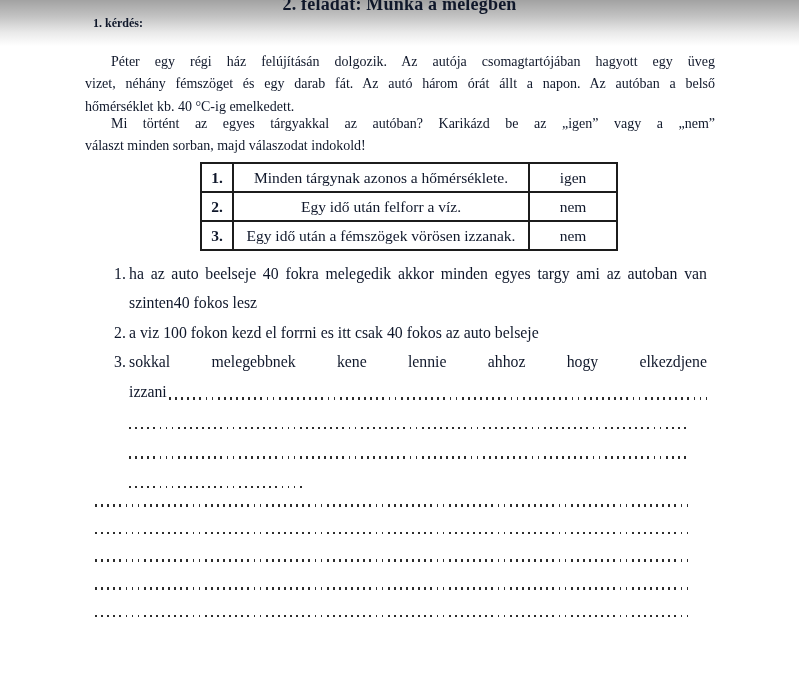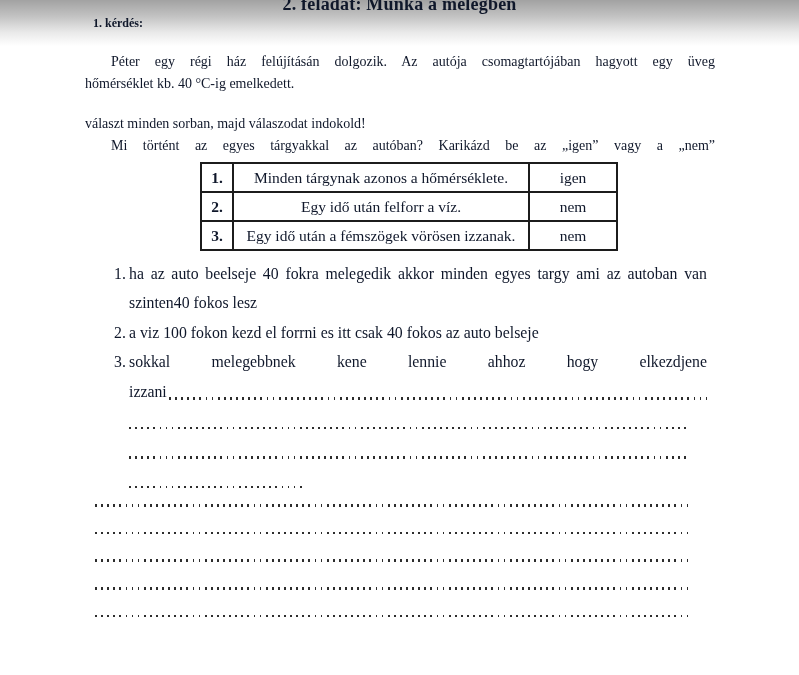--- a/index.html
+++ b/index.html
@@ -62,26 +62,27 @@
 <div class="page">
 
   <div class="header-gradient"></div>
 
   <div class="task-title">2. feladat: Munka a melegben</div>
 
   <div class="question-heading">1. kérdés:</div>
 
   <div class="para para1">
     <div class="pline jline findent">Péter egy régi ház felújításán dolgozik. Az autója csomagtartójában hagyott egy üveg</div>
+    <div class="pline jline">vizet, néhány fémszöget és egy darab fát. Az autó három órát állt a napon. Az autóban a belső</div>
     <div class="pline lline">hőmérséklet kb. 40 °C-ig emelkedett.</div>
   </div>
 
   <div class="para para2">
+    <div class="pline jline findent">Mi történt az egyes tárgyakkal az autóban? Karikázd be az „igen” vagy a „nem”</div>
     <div class="pline lline">választ minden sorban, majd válaszodat indokold!</div>
-    <div class="pline jline findent">Mi történt az egyes tárgyakkal az autóban? Karikázd be az „igen” vagy a „nem”</div>
   </div>
 
   <table class="statements">
     <tbody>
       <tr>
         <td class="c-num">1.</td>
         <td class="c-statement">Minden tárgynak azonos a hőmérséklete.</td>
         <td class="c-answer">igen</td>
       </tr>
       <tr>

